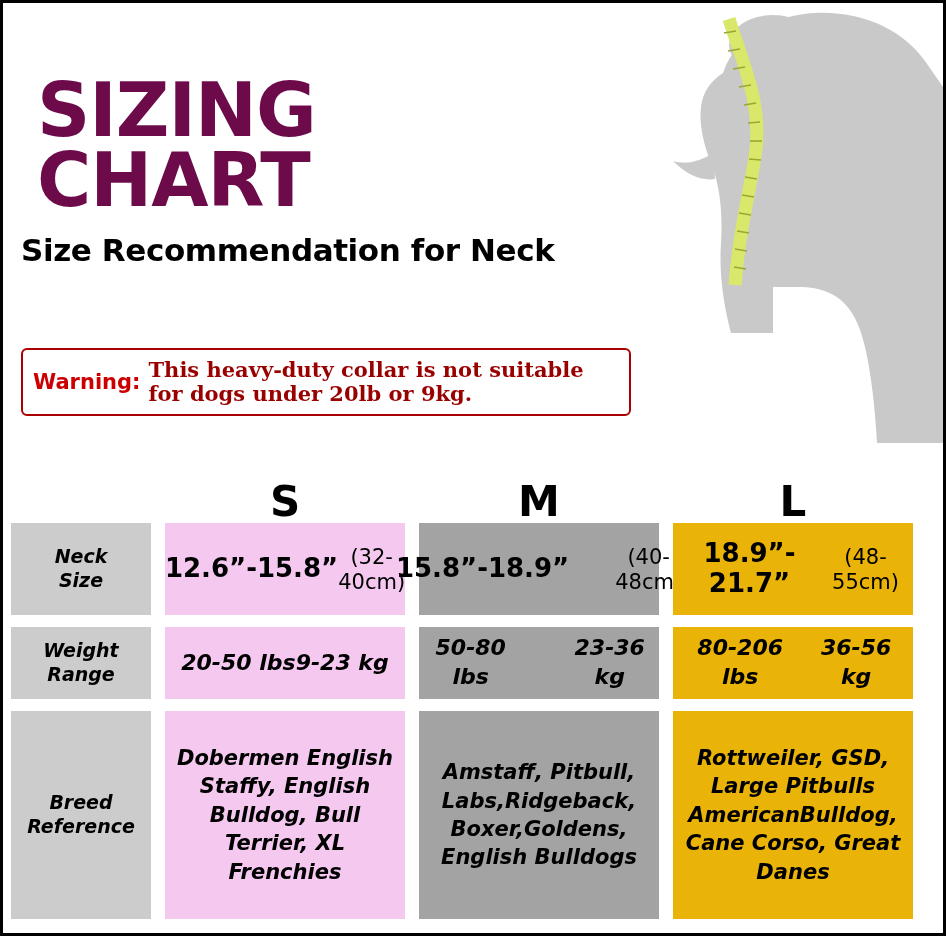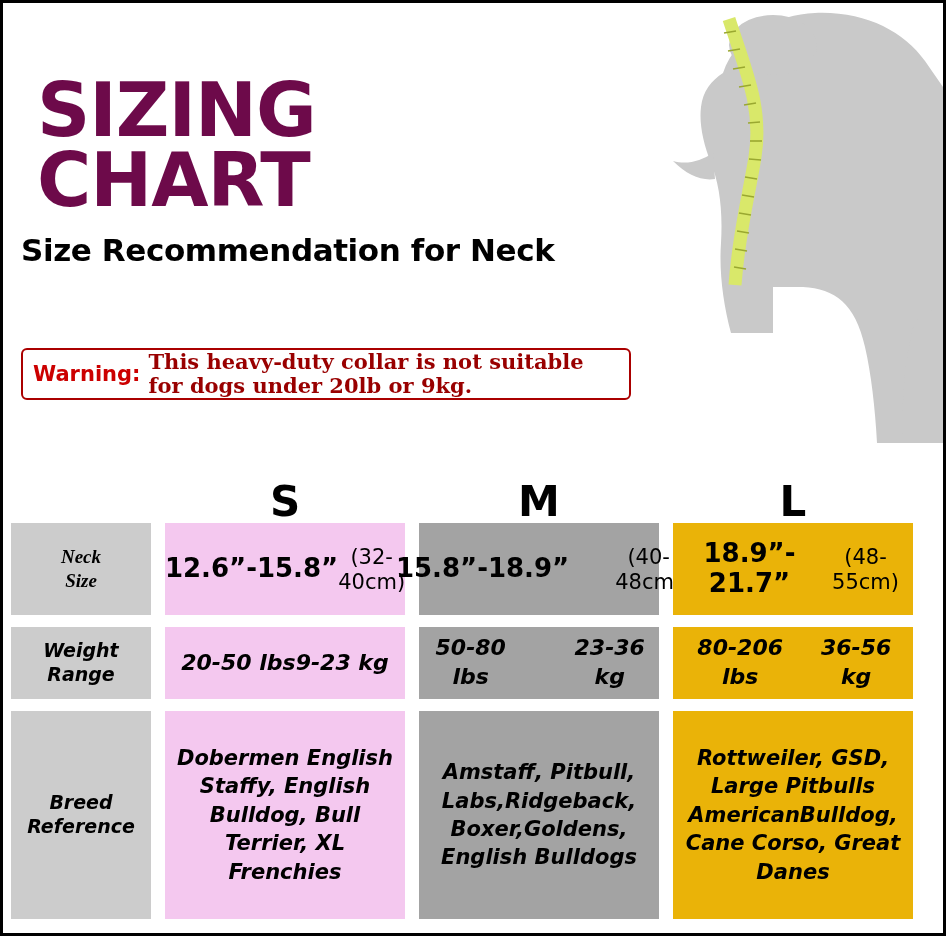--- a/index.html
+++ b/index.html
@@ -66,21 +66,21 @@
     font-size: 24px;
     color: #000000;
   }
 
   
   .warning-box {
     position: absolute;
     left: 18px;
     top: 345px;
     width: 610px;
-    height: 52px;
+    height: 68px;
     box-sizing: border-box;
     border: 2px solid #aa0000;
     border-radius: 6px;
     background: #ffffff;
     display: flex;
     align-items: center;
     padding: 0 10px;
   }
   .warning-label {
     color: #cc0000;
@@ -152,21 +152,21 @@
     padding: 6px 4px;
     box-sizing: border-box;
   }
   .cell.s { background: #f4c8ef; }
   .cell.m { background: #a3a3a3; gap: 46px; }
   .cell.l { background: #eab308; }
 
   .row-neck .cell { height: 92px; }
   .row-weight .cell { height: 72px; }
   .row-breed .cell { height: 208px; }
-  .row-neck .rowlabel { height: 92px; font-family: Liberation Serif, serif; }
+  .row-neck .rowlabel { height: 92px; }
   .row-weight .rowlabel { height: 72px; }
   .row-breed .rowlabel { height: 208px; }
 
   .neck-main {
     font-weight: bold;
     font-size: 26px;
     line-height: 1.15;
   }
   .neck-sub {
     font-size: 21px;

